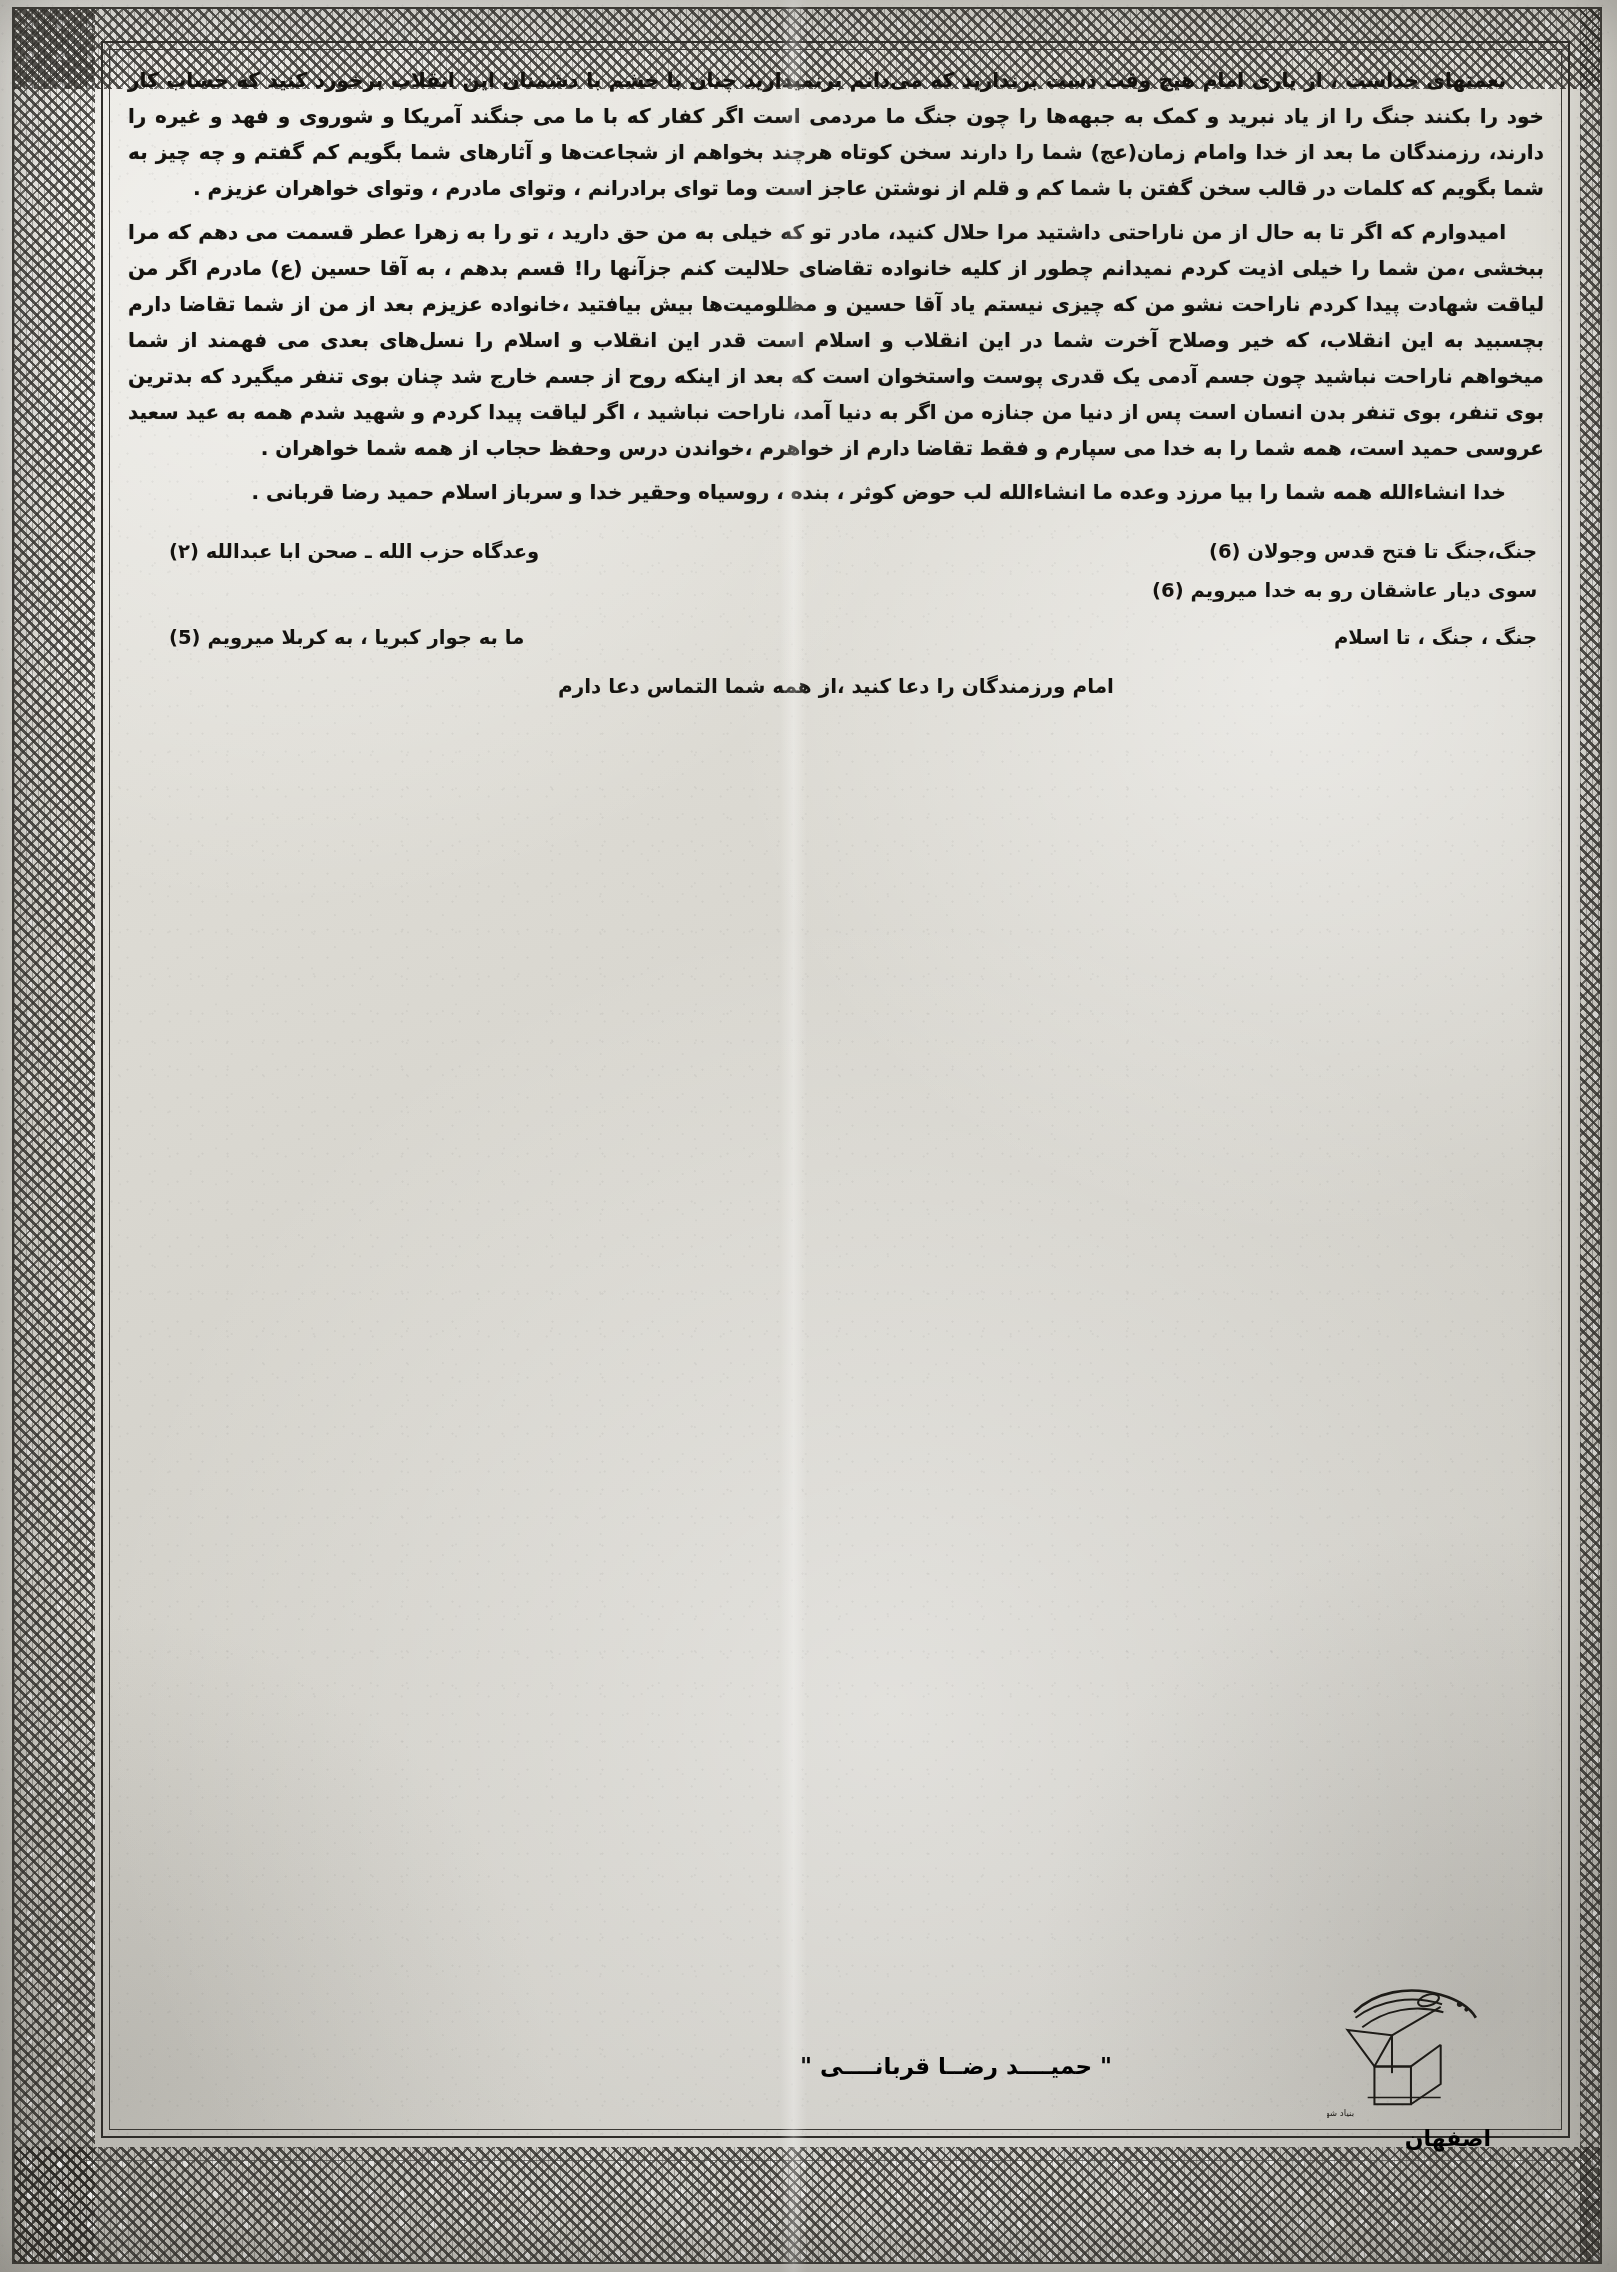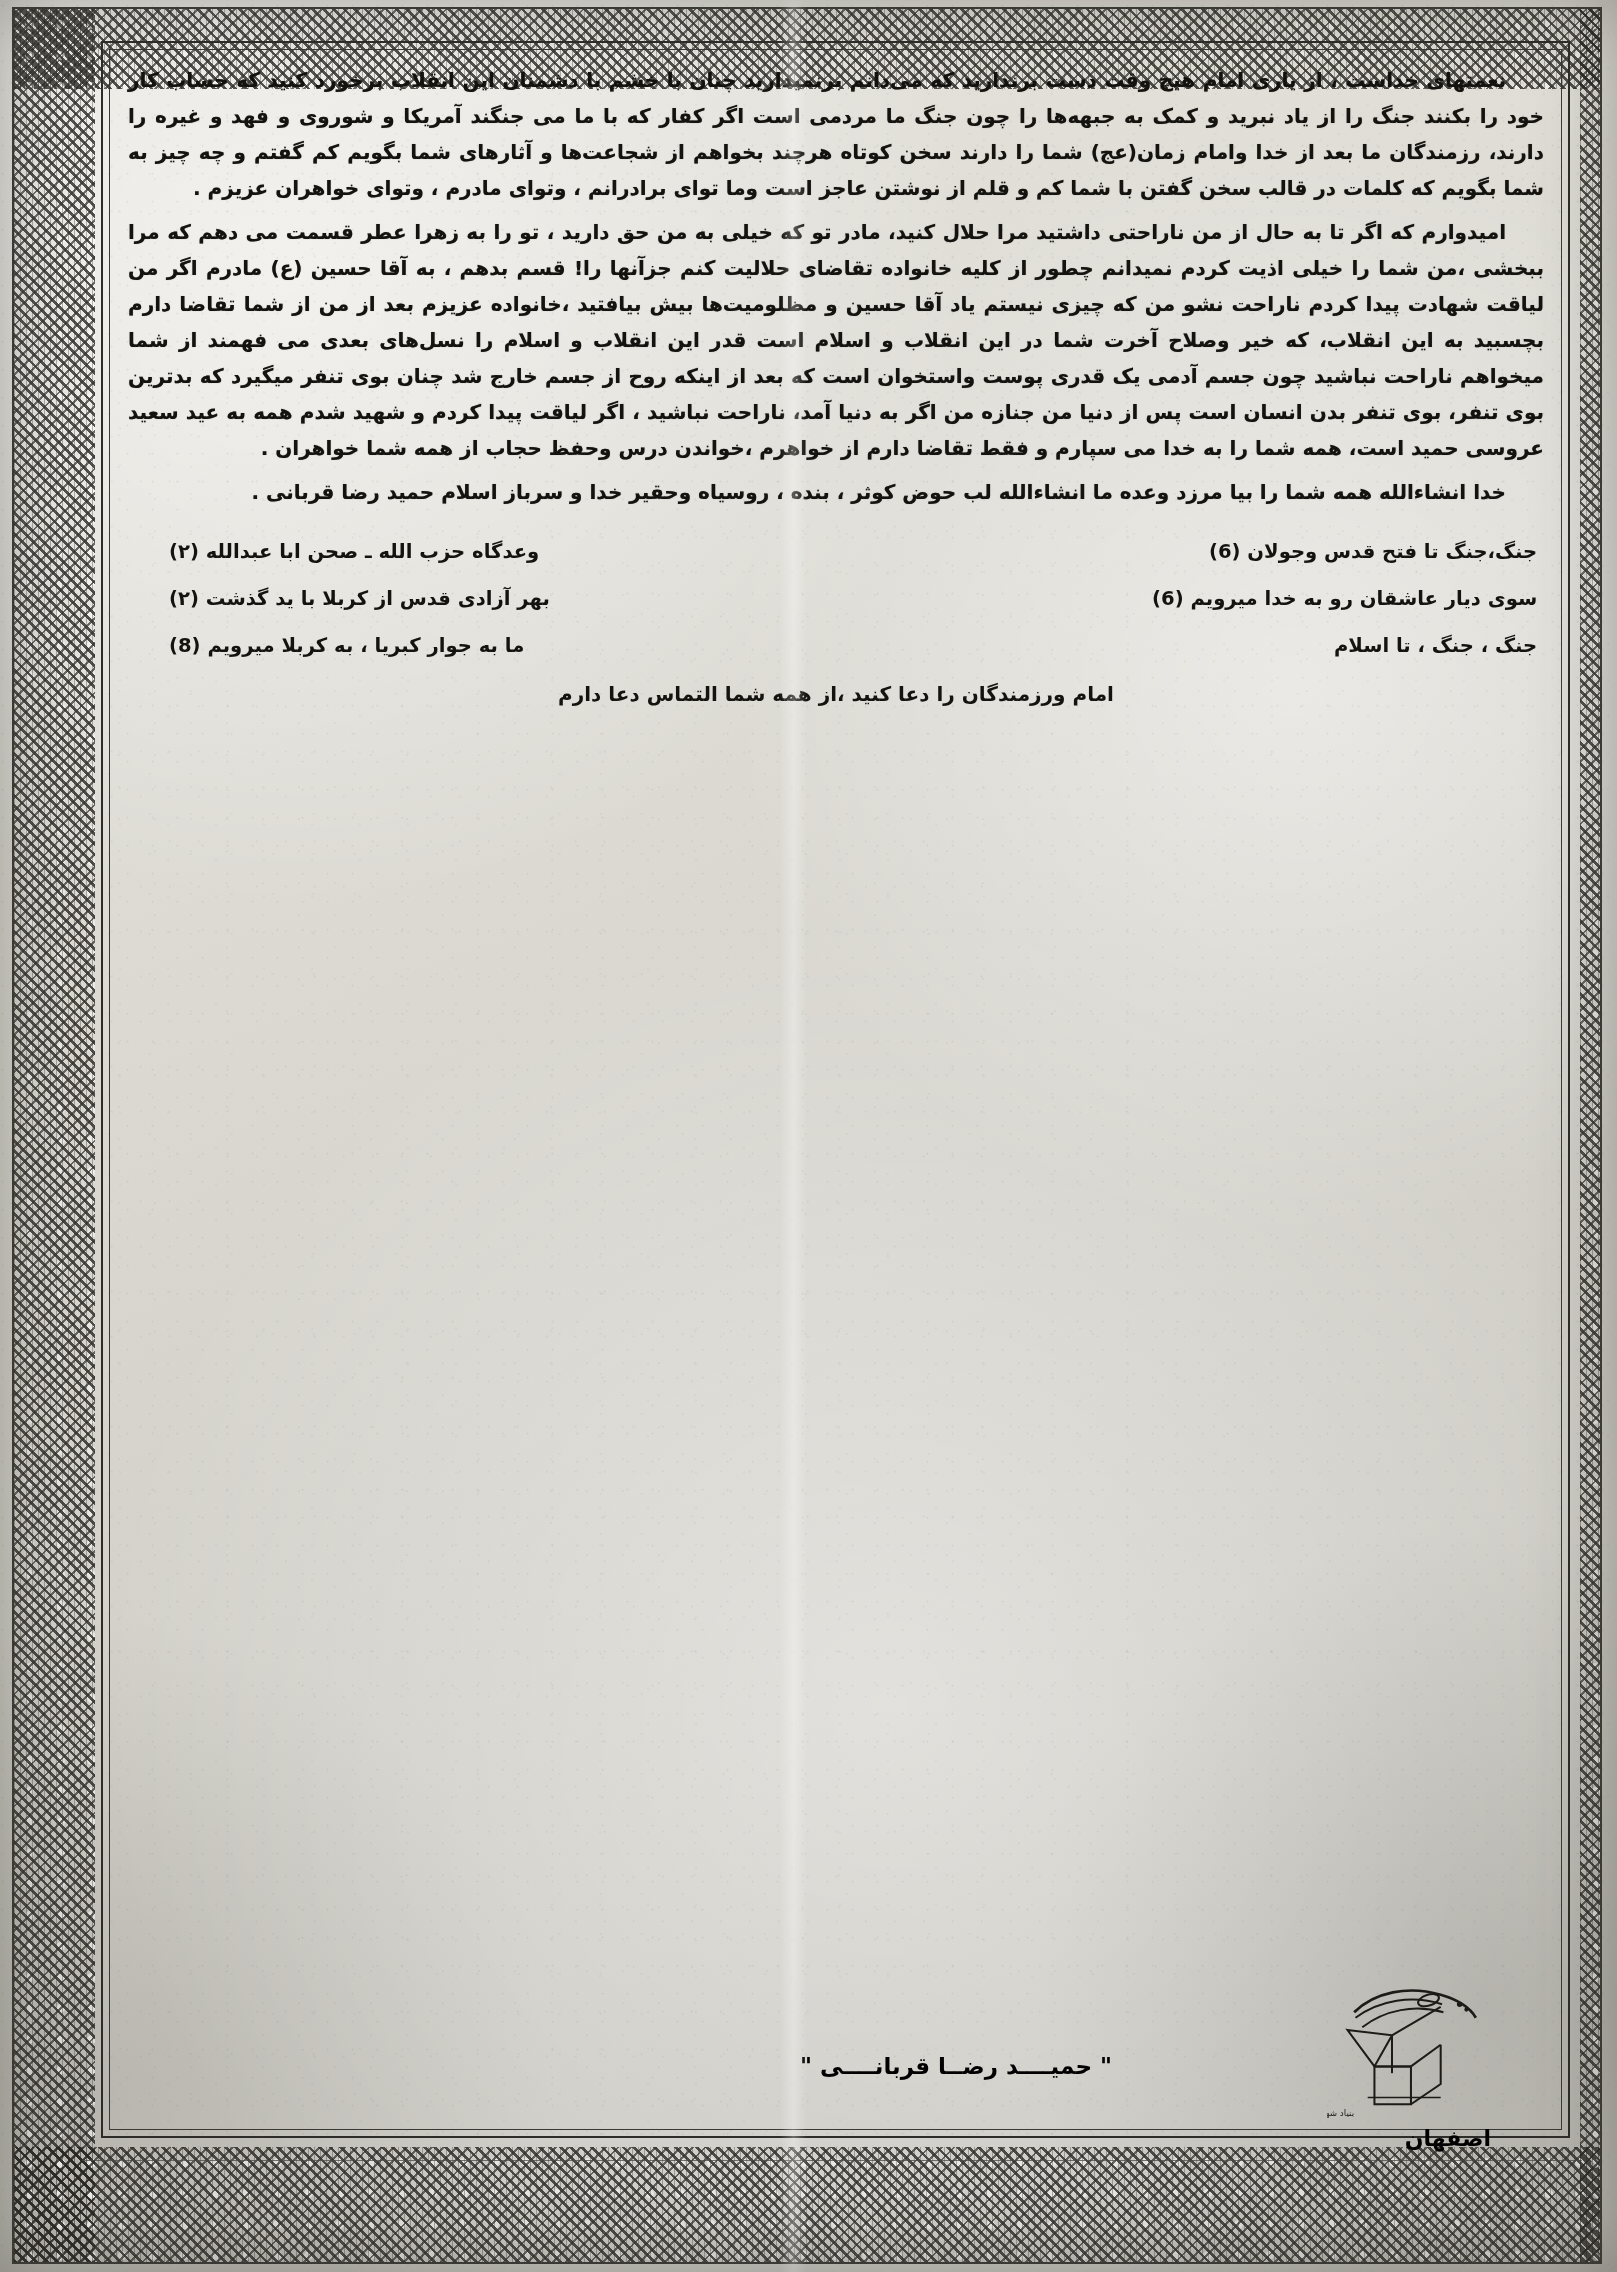--- a/index.html
+++ b/index.html
@@ -215,25 +215,24 @@
       <p class="indent">خدا انشاءالله همه شما را بیا مرزد وعده ما انشاءالله لب حوض کوثر ، بنده ، روسیاه وحقیر خدا و سرباز اسلام حمید رضا قربانی .</p>
     </div>
 
     <div class="chants">
       <div class="chant-row">
         <span class="chant-cell left-col">جنگ،جنگ تا فتح قدس وجولان (6)</span>
         <span class="chant-cell right-col">وعدگاه حزب الله ـ صحن ابا عبدالله (۲)</span>
       </div>
       <div class="chant-row">
         <span class="chant-cell left-col">سوی دیار عاشقان رو به خدا میرویم (6)</span>
-        <span class="chant-cell right-col">بهر آزادی قدس از کربلا با ید گذشت (۲)</span>
       </div>
       <div class="chant-row">
         <span class="chant-cell left-col">جنگ ، جنگ ، تا اسلام</span>
-        <span class="chant-cell right-col">ما به جوار کبریا ، به کربلا میرویم (8)</span>
+        <span class="chant-cell right-col">ما به جوار کبریا ، به کربلا میرویم (5)</span>
       </div>
     </div>
 
     <div class="closing-line">امام ورزمندگان را دعا کنید ،از همه شما التماس دعا دارم</div>
   </div>
 
   <div class="footer">
     <div class="emblem">
       <svg width="176" height="169" viewBox="0 0 260 250" xmlns="http://www.w3.org/2000/svg">
         <g fill="none" stroke="#1d1b17" stroke-width="3">

